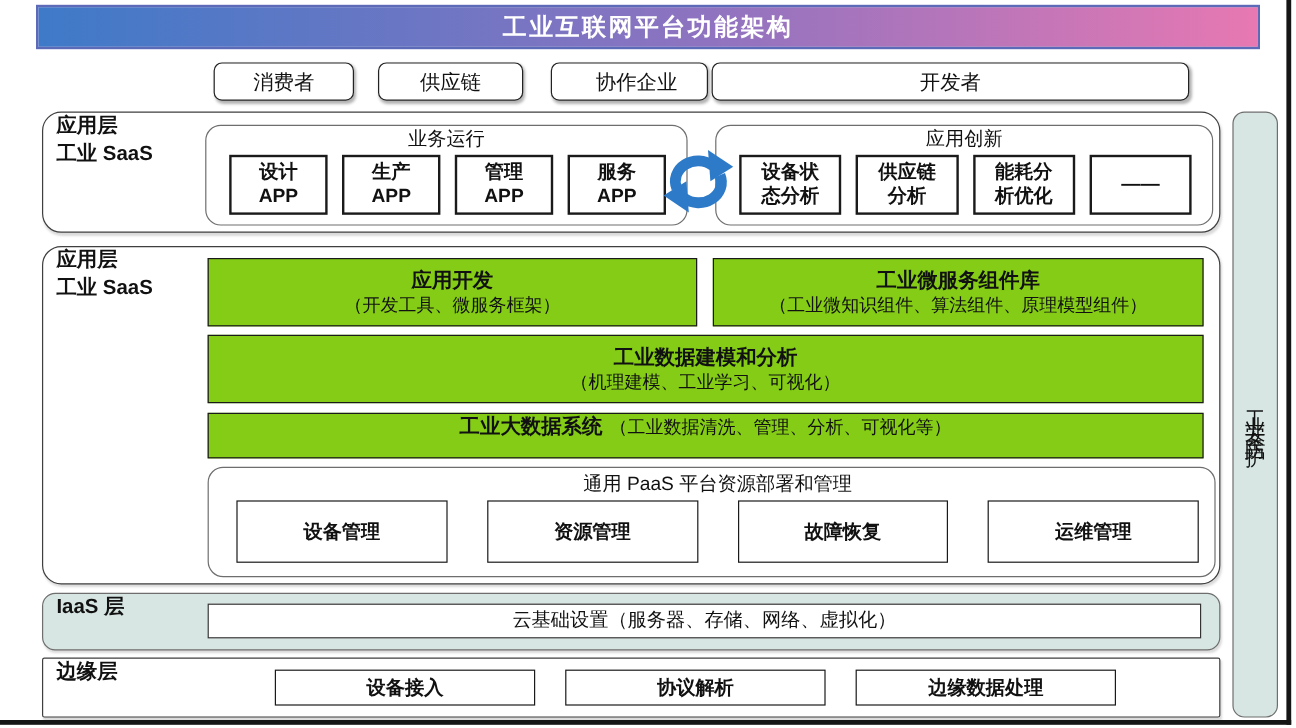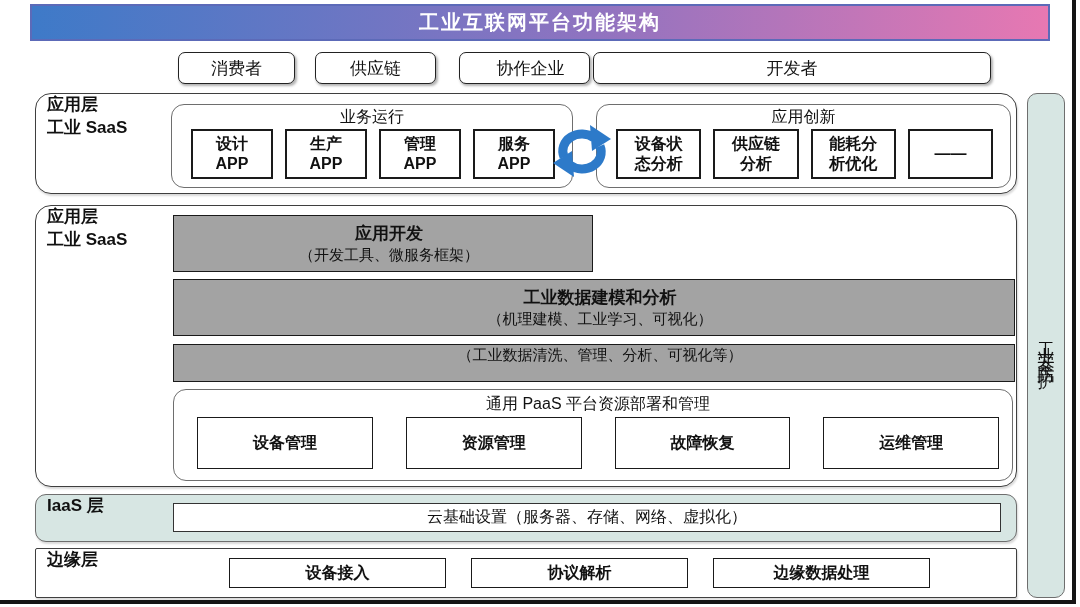--- a/index.html
+++ b/index.html
@@ -44,22 +44,22 @@
   .app-box{
     flex:1;border:2px solid var(--box-border);background:#fff;
     display:flex;flex-direction:column;align-items:center;justify-content:center;
     font-weight:bold;font-size:16px;line-height:1.25;text-align:center;
   }
   .sync{position:absolute;left:549px;top:121px;width:66px;height:60px;z-index:5;}
   .sync path{stroke:var(--sync-blue);}
   .sync polygon{fill:var(--sync-blue);}
   
   .row-box{
-    position:absolute;border:1.7px solid var(--box-border);background:#a3a3a3;
-    display:flex;flex-direction:column;align-items:center;justify-content:center;text-align:center;padding-left:12px;
+    position:absolute;border:1.7px solid var(--box-border);background:#84cc16;
+    display:flex;flex-direction:column;align-items:center;justify-content:center;text-align:center;
   }
   .row-box .t{font-weight:bold;font-size:17px;line-height:1.3;}
   .row-box .s{font-size:15px;line-height:1.3;}
   .inline-sub{flex-direction:row;gap:6px;align-items:baseline;}
   .paas{
     position:absolute;left:137px;top:183px;width:828px;height:90px;
     border:1.3px solid var(--group-border);border-radius:13px;background:#fff;
     display:flex;flex-direction:column;padding-left:10px;
   }
   .paas-title{height:25px;line-height:27px;text-align:center;font-size:16px;}
@@ -170,27 +170,32 @@
   <div class="section" style="top:205px;height:280px;">
     <div class="sec-label">
       <span>应用层</span>
       <span>工业 SaaS</span>
     </div>
 
     <div class="row-box" style="left:137px;top:9px;width:406px;height:55px;">
       <span class="t">应用开发</span>
       <span class="s">（开发工具、微服务框架）</span>
     </div>
+    <div class="row-box" style="left:558px;top:9px;width:407px;height:55px;">
+      <span class="t">工业微服务组件库</span>
+      <span class="s">（工业微知识组件、算法组件、原理模型组件）</span>
+    </div>
 
     <div class="row-box" style="left:137px;top:73px;width:828px;height:55px;">
       <span class="t">工业数据建模和分析</span>
       <span class="s">（机理建模、工业学习、可视化）</span>
     </div>
 
     <div class="row-box inline-sub" style="left:137px;top:138px;width:828px;height:36px;">
+      <span class="t">工业大数据系统</span>
       <span class="s">（工业数据清洗、管理、分析、可视化等）</span>
     </div>
 
     <div class="paas">
       <div class="paas-title">通用 PaaS 平台资源部署和管理</div>
       <div class="paas-row">
         <div class="paas-box">设备管理</div>
         <div class="paas-box">资源管理</div>
         <div class="paas-box">故障恢复</div>
         <div class="paas-box">运维管理</div>

